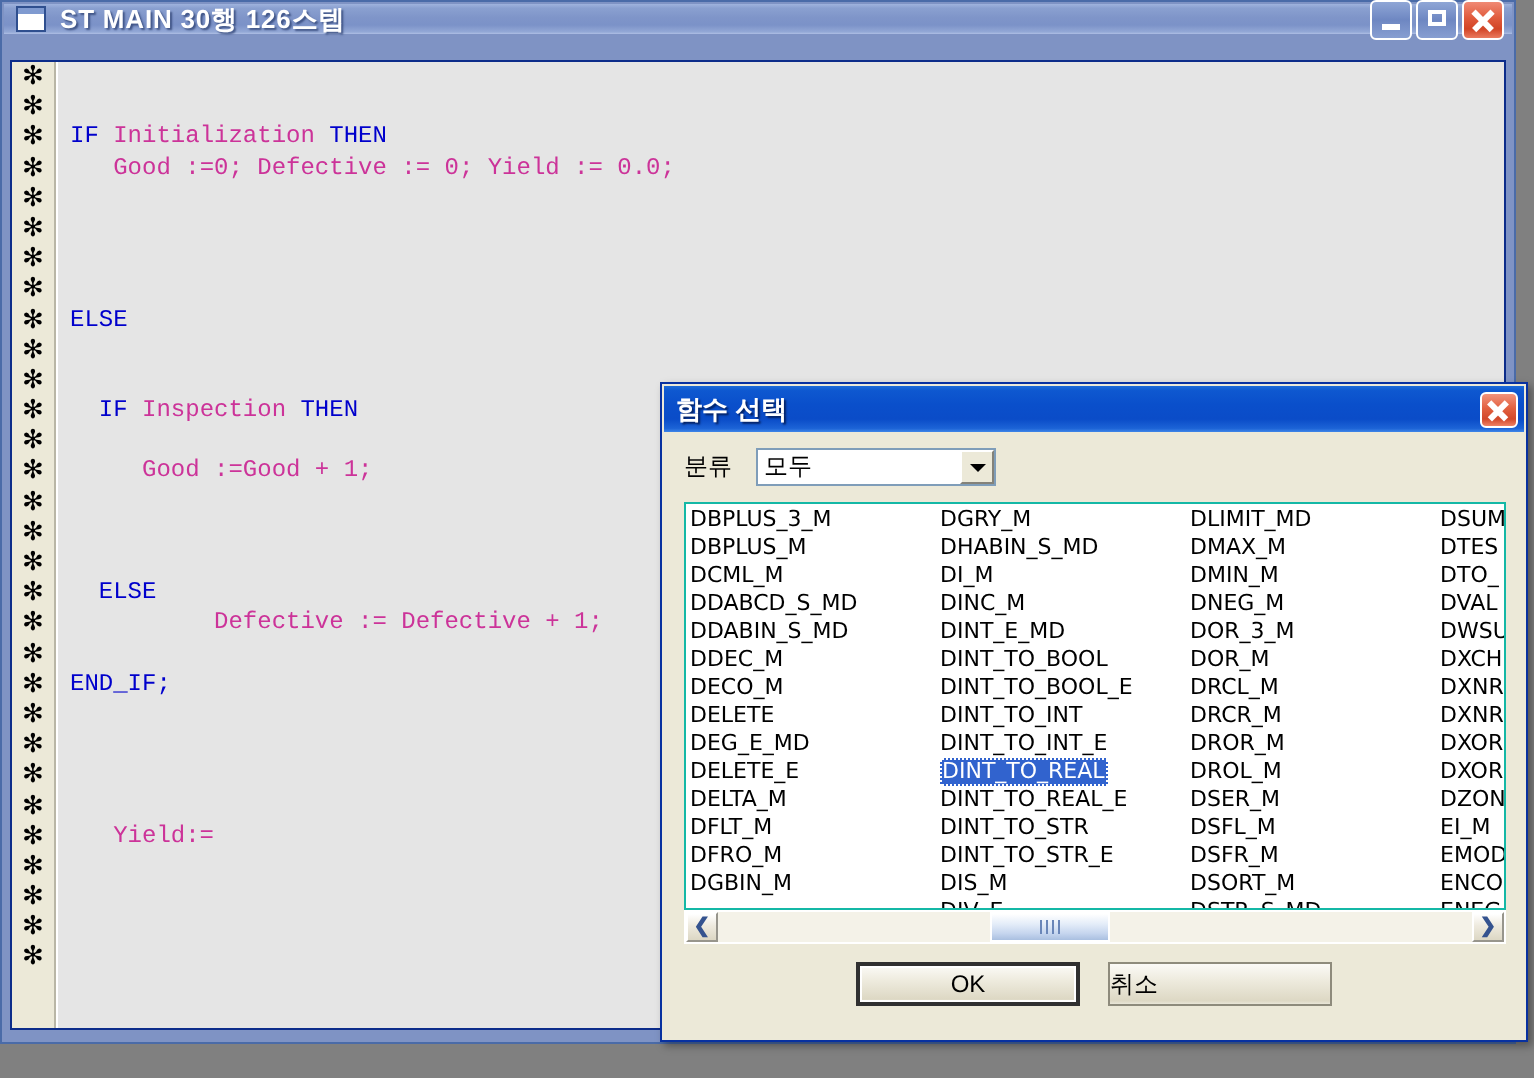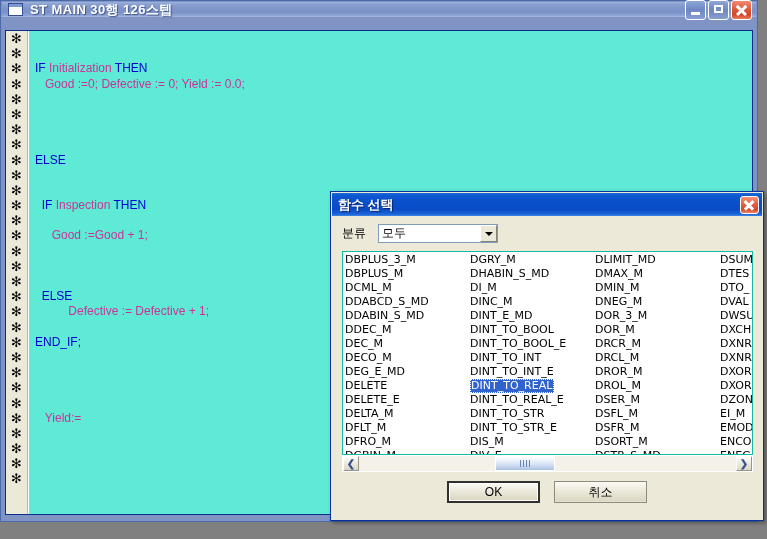--- a/index.html
+++ b/index.html
@@ -158,22 +158,22 @@
     font-weight: bold;
     color: #000000;
   }
 
   .code-area {
     position: absolute;
     left: 23px;
     top: 0;
     right: 0;
     bottom: 0;
-    background: #5eead4;
-    font-family: Liberation Sans, sans-serif;
+    background: #e5e5e5;
+    font-family: Liberation Mono, monospace;
     font-size: 12px;
   }
   .code-line {
     height: 15.2px;
     line-height: 15.2px;
     white-space: pre;
     padding-left: 6px;
   }
   .kw  { color: #0000cc; }
   .idf { color: #cc3399; }
@@ -395,30 +395,30 @@
   .dlg-buttons {
     position: absolute;
     left: 0;
     top: 265px;
     width: 430px;
     display: flex;
     justify-content: center;
     gap: 14px;
   }
   .btn {
-    width: 93px;
+    width: 112px;
     height: 22px;
     font-size: 12px;
     color: #000000;
     background: linear-gradient(to bottom, #fbfaf6 0%, #eeebde 40%, #ddd8c4 92%, #e9e6d8 100%);
     border: 1px solid #8e8b7c;
     box-sizing: border-box;
     display: flex;
     align-items: center;
-    justify-content: center;
+    justify-content: flex-start;
     cursor: default;
     font-family: "Liberation Sans", sans-serif;
   }
   .btn.default {
     border: 2px solid #303030;
   }
   .btn.default .inner {
     border: 1px solid #ffffff;
     width: 100%;
     height: 100%;
@@ -550,24 +550,23 @@
 
       <div class="listbox">
         <div class="list-cols" id="list-cols">
             <div class="list-col">
               <div class="list-item">DBPLUS_3_M</div>
               <div class="list-item">DBPLUS_M</div>
               <div class="list-item">DCML_M</div>
               <div class="list-item">DDABCD_S_MD</div>
               <div class="list-item">DDABIN_S_MD</div>
               <div class="list-item">DDEC_M</div>
-              <div class="list-item">DEC_M</div>
               <div class="list-item">DECO_M</div>
+              <div class="list-item">DELETE</div>
               <div class="list-item">DEG_E_MD</div>
-              <div class="list-item">DELETE</div>
               <div class="list-item">DELETE_E</div>
               <div class="list-item">DELTA_M</div>
               <div class="list-item">DFLT_M</div>
               <div class="list-item">DFRO_M</div>
               <div class="list-item">DGBIN_M</div>
             </div>
             <div class="list-col">
               <div class="list-item">DGRY_M</div>
               <div class="list-item">DHABIN_S_MD</div>
               <div class="list-item">DI_M</div>
@@ -584,22 +583,22 @@
               <div class="list-item">DIS_M</div>
               <div class="list-item">DIV_E</div>
             </div>
             <div class="list-col">
               <div class="list-item">DLIMIT_MD</div>
               <div class="list-item">DMAX_M</div>
               <div class="list-item">DMIN_M</div>
               <div class="list-item">DNEG_M</div>
               <div class="list-item">DOR_3_M</div>
               <div class="list-item">DOR_M</div>
+              <div class="list-item">DRCL_M</div>
               <div class="list-item">DRCR_M</div>
-              <div class="list-item">DRCL_M</div>
               <div class="list-item">DROR_M</div>
               <div class="list-item">DROL_M</div>
               <div class="list-item">DSER_M</div>
               <div class="list-item">DSFL_M</div>
               <div class="list-item">DSFR_M</div>
               <div class="list-item">DSORT_M</div>
               <div class="list-item">DSTR_S_MD</div>
             </div>
             <div class="list-col">
               <div class="list-item">DSUM</div>

